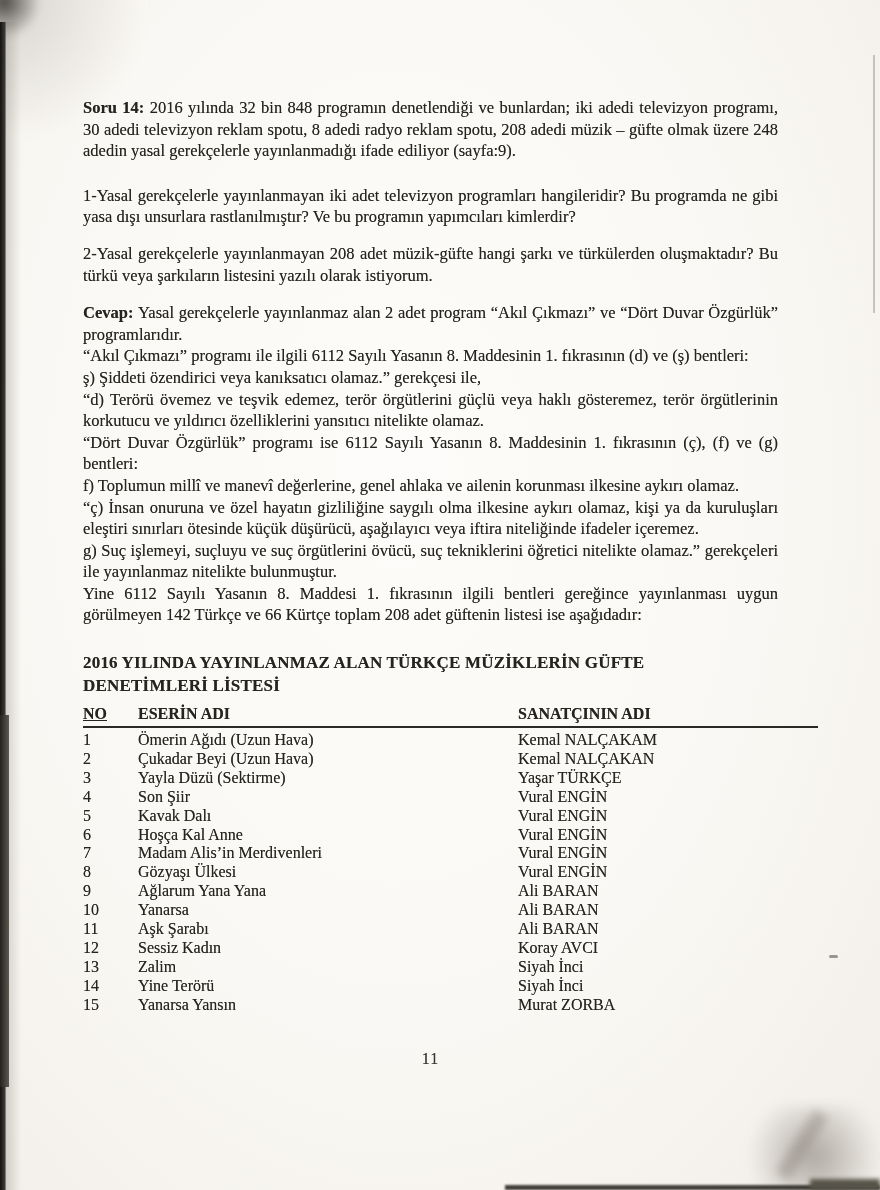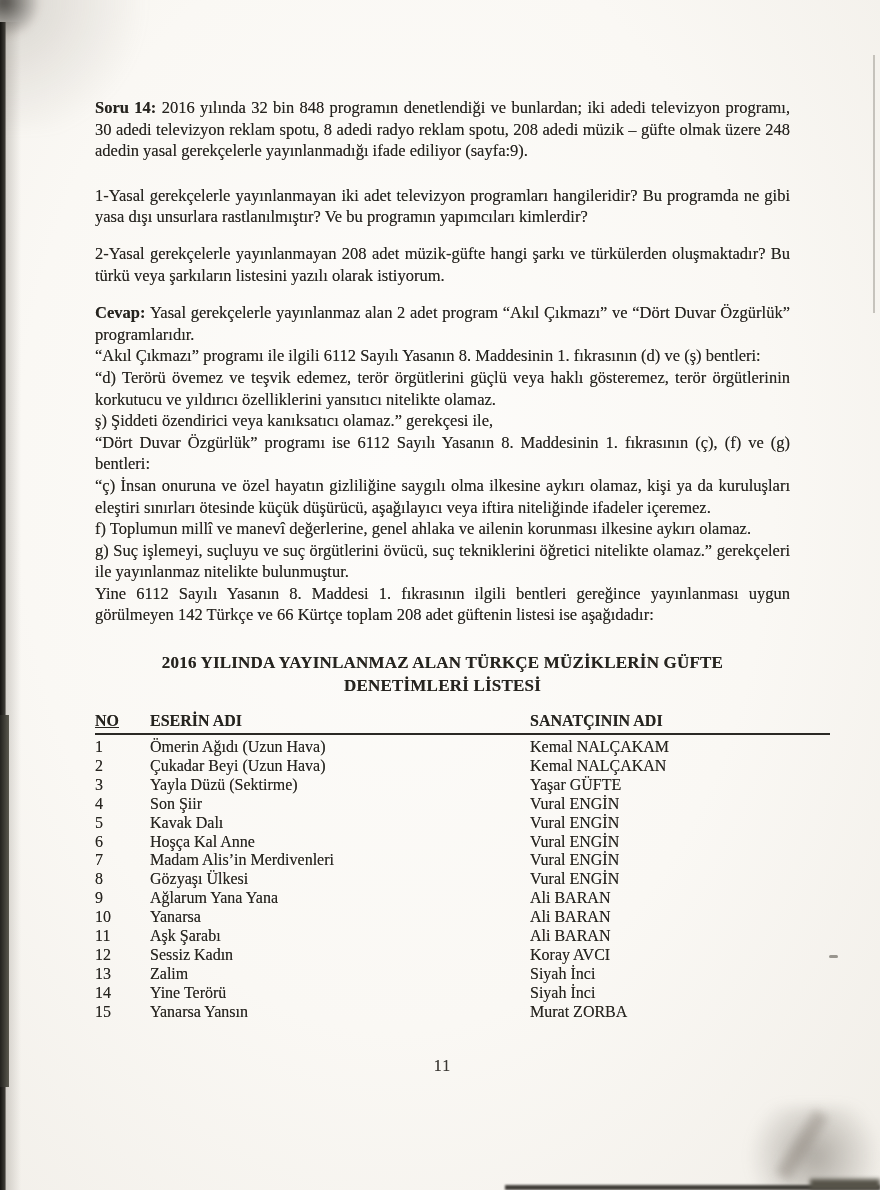--- a/index.html
+++ b/index.html
@@ -31,30 +31,30 @@
     filter:blur(6px);}
   .streak-bottomright{position:absolute;right:70px;bottom:8px;width:16px;height:74px;
     background:rgba(122,116,106,.35);transform:rotate(32deg);filter:blur(4px);}
   .strip-bottom{position:absolute;left:505px;right:0;bottom:0;height:5px;
     background:#403e39;filter:blur(1px);}
   .strip-bottom-corner{position:absolute;right:0;bottom:0;width:70px;height:11px;
     background:#565349;filter:blur(2px);}
   .stray-mark{position:absolute;left:829px;top:955px;width:9px;height:3px;
     background:#7b776f;border-radius:2px;filter:blur(.5px);opacity:.75;}
   
-  .content{position:absolute;left:95px;top:97px;width:695px;
+  .content{position:absolute;left:83px;top:97px;width:695px;
     font-size:16.5px;line-height:21.6px;
     text-shadow:0 0 .35px rgba(40,37,32,.55);}
   .content p{margin:0;text-align:justify;}
   .para-q{margin-bottom:23px !important;}
   .para-s1{margin-bottom:15px !important;}
   .para-s2{margin-bottom:16px !important;font-family:Liberation Serif, serif;}
   b{font-weight:bold;}
   .answer-block{margin-bottom:25px;}
-  .list-title{margin:0 0 15px 0;text-align:center;font-weight:bold;
+  .list-title{margin:0 0 8px 0;font-weight:bold;
     font-size:17px;line-height:23px;letter-spacing:.2px;}
   
   .song-table{width:735px;font-size:16px;line-height:18.9px;}
   .trow,.thead{display:flex;}
   .thead{font-weight:bold;padding-bottom:2px;border-bottom:2.5px solid #2b2925;
     margin-bottom:3px;}
   .c-no{width:55px;flex:none;}
   .c-title{width:380px;flex:none;}
   .c-artist{flex:1;}
   .thead .c-no{text-decoration:underline;}
@@ -82,25 +82,25 @@
 
     <p class="para-q"><b>Soru 14:</b>&nbsp;<span>2016 yılında 32 bin 848 programın denetlendiği ve bunlardan; iki adedi televizyon programı, 30 adedi televizyon reklam spotu, 8 adedi radyo reklam spotu, 208 adedi müzik – güfte olmak üzere 248 adedin yasal gerekçelerle yayınlanmadığı ifade ediliyor (sayfa:9).</span></p>
 
     <p class="para-s1">1-Yasal gerekçelerle yayınlanmayan iki adet televizyon programları hangileridir? Bu programda ne gibi yasa dışı unsurlara rastlanılmıştır? Ve bu programın yapımcıları kimlerdir?</p>
 
     <p class="para-s2">2-Yasal gerekçelerle yayınlanmayan 208 adet müzik-güfte hangi şarkı ve türkülerden oluşmaktadır? Bu türkü veya şarkıların listesini yazılı olarak istiyorum.</p>
 
     <div class="answer-block">
       <p><b>Cevap:</b>&nbsp;<span>Yasal gerekçelerle yayınlanmaz alan 2 adet program “Akıl Çıkmazı” ve “Dört Duvar Özgürlük” programlarıdır.</span></p>
       <p>“Akıl Çıkmazı” programı ile ilgili 6112 Sayılı Yasanın 8. Maddesinin 1. fıkrasının (d) ve (ş) bentleri:</p>
+      <p>ş) Şiddeti özendirici veya kanıksatıcı olamaz.” gerekçesi ile,</p>
       <p>“d) Terörü övemez ve teşvik edemez, terör örgütlerini güçlü veya haklı gösteremez, terör örgütlerinin korkutucu ve yıldırıcı özelliklerini yansıtıcı nitelikte olamaz.</p>
-      <p>ş) Şiddeti özendirici veya kanıksatıcı olamaz.” gerekçesi ile,</p>
       <p>“Dört Duvar Özgürlük” programı ise 6112 Sayılı Yasanın 8. Maddesinin 1. fıkrasının (ç), (f) ve (g) bentleri:</p>
+      <p>f) Toplumun millî ve manevî değerlerine, genel ahlaka ve ailenin korunması ilkesine aykırı olamaz.</p>
       <p>“ç) İnsan onuruna ve özel hayatın gizliliğine saygılı olma ilkesine aykırı olamaz, kişi ya da kuruluşları eleştiri sınırları ötesinde küçük düşürücü, aşağılayıcı veya iftira niteliğinde ifadeler içeremez.</p>
-      <p>f) Toplumun millî ve manevî değerlerine, genel ahlaka ve ailenin korunması ilkesine aykırı olamaz.</p>
       <p>g) Suç işlemeyi, suçluyu ve suç örgütlerini övücü, suç tekniklerini öğretici nitelikte olamaz.” gerekçeleri ile yayınlanmaz nitelikte bulunmuştur.</p>
       <p>Yine 6112 Sayılı Yasanın 8. Maddesi 1. fıkrasının ilgili bentleri gereğince yayınlanması uygun görülmeyen 142 Türkçe ve 66 Kürtçe toplam 208 adet güftenin listesi ise aşağıdadır:</p>
     </div>
 
     <h2 class="list-title"><span>2016 YILINDA YAYINLANMAZ ALAN TÜRKÇE MÜZİKLERİN GÜFTE</span><br><span>DENETİMLERİ LİSTESİ</span></h2>
 
     <div class="song-table">
       <div class="thead">
         <span class="c-no">NO</span>
         <span class="c-title">ESERİN ADI</span>
@@ -112,21 +112,21 @@
         <span class="c-artist">Kemal NALÇAKAM</span>
       </div>
       <div class="trow">
         <span class="c-no">2</span>
         <span class="c-title">Çukadar Beyi (Uzun Hava)</span>
         <span class="c-artist">Kemal NALÇAKAN</span>
       </div>
       <div class="trow">
         <span class="c-no">3</span>
         <span class="c-title">Yayla Düzü (Sektirme)</span>
-        <span class="c-artist">Yaşar GÜFTE</span>
+        <span class="c-artist">Yaşar TÜRKÇE</span>
       </div>
       <div class="trow">
         <span class="c-no">4</span>
         <span class="c-title">Son Şiir</span>
         <span class="c-artist">Vural ENGİN</span>
       </div>
       <div class="trow">
         <span class="c-no">5</span>
         <span class="c-title">Kavak Dalı</span>
         <span class="c-artist">Vural ENGİN</span>

